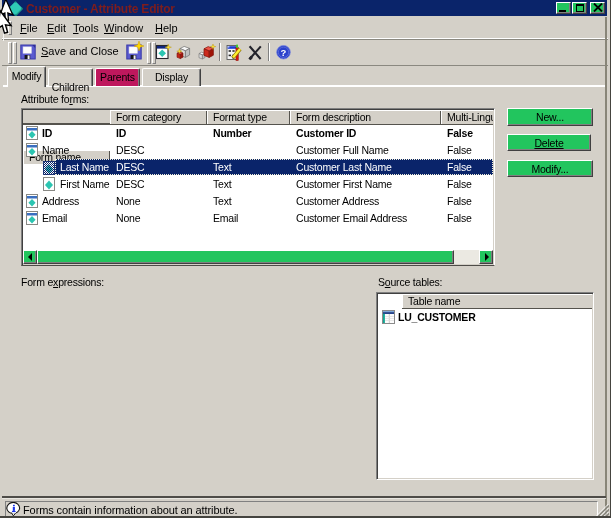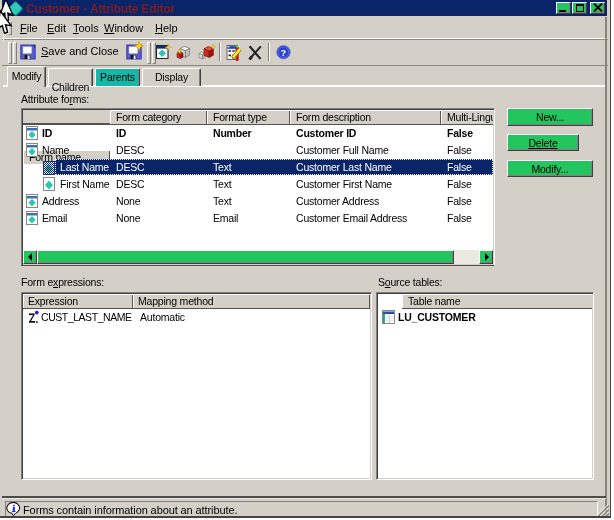--- a/index.html
+++ b/index.html
@@ -127,21 +127,21 @@
   <div class="abs" style="left:275.5px;top:45px;width:15px;height:15px;"><svg width="15" height="15" viewBox="0 0 15 15">
 <circle cx="7.5" cy="7.2" r="6.8" fill="#2b41cc" stroke="#7a86dd" stroke-width="0.8"></circle>
 <circle cx="7.5" cy="7.2" r="5.2" fill="none" stroke="#5a6ad8" stroke-width="1"></circle>
 <text x="7.5" y="11" text-anchor="middle" font-family="Liberation Sans" font-size="9.5" font-weight="bold" fill="#fff">?</text>
 </svg></div>
 
   <div class="abs" style="left:3px;top:85px;width:602px;height:2px;background:#fff;"></div>
   <div class="abs" id="tab-children" style="left:48px;top:68px;width:45px;height:17.5px;box-sizing:border-box;background:#d4d0c8;border-top:1px solid #fff;border-left:1px solid #fff;border-right:1px solid #404040;box-shadow:inset -1px 0 0 #808080;border-radius:2px 2px 0 0;">
       <div class="t11" style="text-align:center;margin-top:12px;">Children</div>
     </div>
-  <div class="abs" id="tab-parents" style="left:95px;top:68px;width:45px;height:17.5px;box-sizing:border-box;background:#14b8a6;border-top:1px solid #fff;border-left:1px solid #fff;border-right:1px solid #404040;box-shadow:inset -1px 0 0 #808080;border-radius:2px 2px 0 0;">
+  <div class="abs" id="tab-parents" style="left:95px;top:68px;width:45px;height:17.5px;box-sizing:border-box;background:#be185d;border-top:1px solid #fff;border-left:1px solid #fff;border-right:1px solid #404040;box-shadow:inset -1px 0 0 #808080;border-radius:2px 2px 0 0;">
       <div class="t11" style="text-align:center;margin-top:2px;">Parents</div>
     </div>
   <div class="abs" id="tab-display" style="left:142px;top:68px;width:59px;height:17.5px;box-sizing:border-box;background:#d4d0c8;border-top:1px solid #fff;border-left:1px solid #fff;border-right:1px solid #404040;box-shadow:inset -1px 0 0 #808080;border-radius:2px 2px 0 0;">
       <div class="t11" style="text-align:center;margin-top:2px;">Display</div>
     </div>
   <div class="abs" id="tab-forms" style="left:7px;top:66px;width:39px;height:21px;box-sizing:border-box;background:#d4d0c8;border-top:1px solid #fff;border-left:1px solid #fff;border-right:1px solid #404040;box-shadow:inset -1px 0 0 #808080;border-radius:2px 2px 0 0;">
       <div class="t11" style="text-align:center;margin-top:3px;">Modify</div>
     </div>
 
   <div class="abs t11" style="left:21px;top:93px;">Attribute fo<u>r</u>ms:</div>
@@ -251,43 +251,26 @@
         <div class="abs btn" style="left:14px;top:0;width:417px;height:14px;"></div>
         <div class="abs btn" style="left:456px;top:0;width:14px;height:14px;"></div>
         <svg class="abs" style="left:461px;top:3px;" width="6" height="8">
             <polygon points="1,0 1,8 5,4" fill="#000"></polygon>
           </svg>
       </div>
     </div>
   </div>
 
   <div class="abs btn t11" style="left:507px;top:108px;width:86px;height:18px;padding-top:2px;">New...</div>
-  <div class="abs btn t11" style="left:507px;top:134px;width:72px;height:17px;padding-top:2px;text-decoration:underline;">Delete</div>
+  <div class="abs btn t11" style="left:507px;top:134px;width:84px;height:17px;padding-top:2px;text-decoration:underline;">Delete</div>
   <div class="abs btn t11" style="left:507px;top:160px;width:86px;height:17px;padding-top:2px;">Modify...</div>
 
   <div class="abs t11" style="left:21px;top:276px;">Form e<u>x</u>pressions:</div>
   <div class="abs t11" style="left:378px;top:276px;">S<u>o</u>urce tables:</div>
 
-  <div class="abs sunken" id="exprtable" style="left:21px;top:292px;width:351px;height:188px;">
-    <div class="abs" style="left:1px;top:1px;width:347px;height:184px;background:#fff;overflow:hidden;">
-      <div class="abs" style="left:0;top:0;width:347px;height:13px;background:#d4d0c8;border-bottom:2px solid #55534d;">
-        <div class="hcell t11" style="left:0px;width:105px;padding-left:5px;">Expression</div>
-        <div class="hcell t11" style="left:110px;width:232px;padding-left:5px;">Mapping method</div>
-      </div>
-      <svg class="abs" style="left:4px;top:16px;" width="13" height="14" viewBox="0 0 13 14">
-<rect x="2" y="3.4" width="5.6" height="1.7" fill="#16161c"></rect>
-<line x1="6.8" y1="5" x2="3.2" y2="11.2" stroke="#16161c" stroke-width="1.3"></line>
-<rect x="2" y="11" width="6.2" height="1.8" fill="#16161c"></rect>
-<circle cx="9.8" cy="2.6" r="1.9" fill="#1b1bee"></circle>
-<rect x="9" y="11.2" width="1.9" height="1.9" fill="#3a3aee"></rect>
-</svg>
-      <div class="abs t11" style="left:18px;top:17px;letter-spacing:-0.45px;">CUST_LAST_NAME</div>
-      <div class="abs t11" style="left:117px;top:17px;">Automatic</div>
-    </div>
-  </div>
   <div class="abs sunken" id="srctable" style="left:376px;top:292px;width:218px;height:188px;">
     <div class="abs" style="left:1px;top:1px;width:214px;height:184px;background:#fff;overflow:hidden;">
       <div class="abs" style="left:0;top:0;width:214px;height:13px;background:#d4d0c8;border-bottom:2px solid #55534d;margin-left:24px;">
         <div class="hcell t11" style="left:0px;width:208px;">Table name</div>
       </div>
       <svg class="abs" style="left:4px;top:16px;" width="13" height="14" viewBox="0 0 13 14">
 <rect x="0.5" y="0.5" width="12" height="13" fill="#fdfdfd" stroke="#8a8a8a"></rect>
 <rect x="1" y="1" width="11" height="1.2" fill="#7ba7d7"></rect>
 <rect x="1" y="2.2" width="11" height="1.7" fill="#0d2f7e"></rect>
 <rect x="1" y="3.8" width="1.9" height="9.2" fill="#12a694"></rect>

